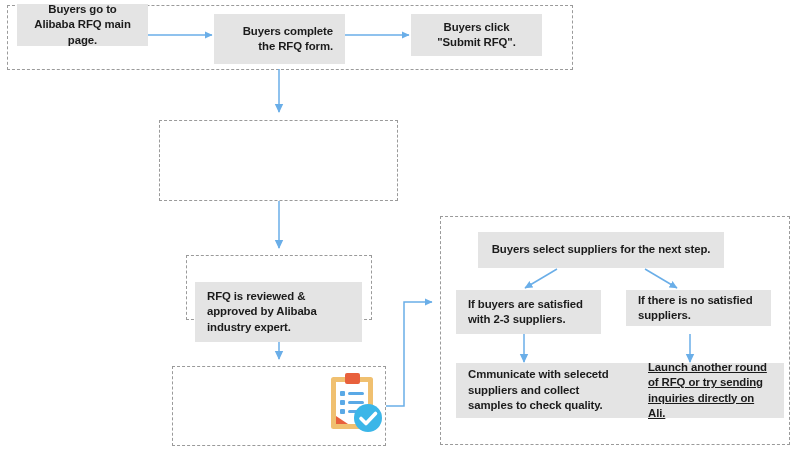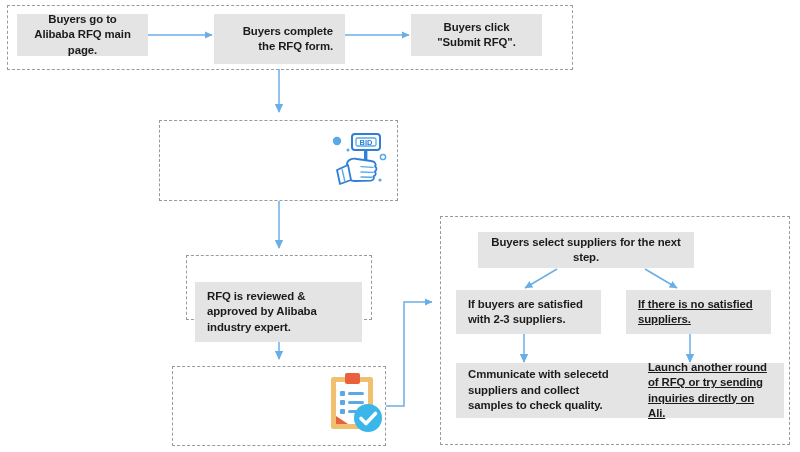--- a/index.html
+++ b/index.html
@@ -98,50 +98,27 @@
       <line x1="557" y1="269" x2="525" y2="288" marker-end="url(#ah)"></line>
 
       <line x1="645" y1="269" x2="677" y2="288" marker-end="url(#ah)"></line>
 
       <line x1="524" y1="334" x2="524" y2="362" marker-end="url(#ahd)"></line>
 
       <line x1="690" y1="334" x2="690" y2="362" marker-end="url(#ahd)"></line>
     </g>
   </svg>
 
-  <div class="node center" style="left:17px; top:14px; width:131px; height:42px;">Buyers go to Alibaba RFQ main page.</div>
+  <div class="node center" style="left:17px; top:4px; width:131px; height:42px;">Buyers go to Alibaba RFQ main page.</div>
 
   <div class="node center" style="left:214px; top:14px; width:131px; height:50px;text-align:right;">Buyers complete the RFQ form.</div>
 
   <div class="node center" style="left:411px; top:14px; width:131px; height:42px;">Buyers click "Submit RFQ".</div>
 
 
-  <div class="icon-wrap" style="left:327px; top:128px; width:62px; height:62px;">
-    <svg width="62" height="62" viewBox="0 0 62 62" xmlns="http://www.w3.org/2000/svg">
-
-      <rect x="25" y="6" width="28" height="16" rx="3" fill="#ffffff" stroke="#2f7fd8" stroke-width="2"></rect>
-      <rect x="29" y="10" width="20" height="8" rx="1.5" fill="none" stroke="#5aa9e6" stroke-width="1.3"></rect>
-      <text x="39" y="17" font-family="'Liberation Sans', sans-serif" font-size="7.5" font-weight="bold" fill="#2f7fd8" text-anchor="middle">BID</text>
-
-      <rect x="37" y="22" width="3.4" height="22" fill="#2f7fd8"></rect>
-
-      <path d="M20,36 C20,32 25,30 30,31 L44,33 C48,33.6 49.6,36 48,38.4
-               C50,39.4 50,42.6 47.6,43.6 C49.4,44.8 49,47.8 46.4,48.4
-               C47.6,49.8 46.6,52.4 44,52.6 L28,53 C23,53 20,50 20,46 Z" fill="#ffffff" stroke="#2f7fd8" stroke-width="1.8" stroke-linejoin="round"></path>
-      <path d="M34,38.6 L46,39.4 M34,44 L46,44.4 M34,49 L45,49.2" stroke="#5aa9e6" stroke-width="1.4" stroke-linecap="round"></path>
-
-      <path d="M10,42 L21,37 L24,52 L13,56 Z" fill="#ffffff" stroke="#2f7fd8" stroke-width="1.8" stroke-linejoin="round"></path>
-      <path d="M15,41 L18,54" stroke="#5aa9e6" stroke-width="1.4"></path>
-
-      <circle cx="10" cy="13" r="4.2" fill="#5aa9e6"></circle>
-      <circle cx="21" cy="22" r="1.5" fill="#5aa9e6"></circle>
-      <circle cx="56" cy="29" r="2.6" fill="none" stroke="#5aa9e6" stroke-width="1.5"></circle>
-      <circle cx="53" cy="52" r="1.6" fill="#5aa9e6"></circle>
-    </svg>
-  </div>
 
   <div class="node left" style="left:195px; top:282px; width:167px; height:60px;">RFQ is reviewed &amp; approved by Alibaba industry expert.</div>
 
 
   <div class="icon-wrap" style="left:325px; top:371px; width:62px; height:64px;">
     <svg width="62" height="64" viewBox="0 0 62 64" xmlns="http://www.w3.org/2000/svg">
 
       <rect x="6" y="6" width="42" height="52" rx="2.5" fill="#f0c070"></rect>
       <rect x="11" y="11" width="32" height="42" fill="#ffffff"></rect>
 
@@ -154,23 +131,23 @@
       <rect x="15" y="38" width="5" height="5" rx="1" fill="#5aa9e6"></rect>
       <rect x="23" y="39" width="12" height="3" rx="1.5" fill="#5aa9e6"></rect>
 
       <path d="M11,45 L23,53 L11,53 Z" fill="#e8603c"></path>
 
       <circle cx="43" cy="47" r="14" fill="#3bb6e8"></circle>
       <path d="M36,47.5 L41,52.5 L50.5,42.5" fill="none" stroke="#ffffff" stroke-width="3.6" stroke-linecap="round" stroke-linejoin="round"></path>
     </svg>
   </div>
 
-  <div class="node center" style="left:478px; top:232px; width:216px; height:36px;">Buyers select suppliers for the next step.</div>
+  <div class="node center" style="left:478px; top:232px; width:246px; height:36px;">Buyers select suppliers for the next step.</div>
 
   <div class="node left" style="left:456px; top:290px; width:145px; height:44px;">If buyers are satisfied with 2-3 suppliers.</div>
 
-  <div class="node left" style="left:626px; top:290px; width:145px; height:44px;text-decoration:underline;">If there is no satisfied suppliers.</div>
+  <div class="node left" style="left:626px; top:290px; width:145px; height:36px;">If there is no satisfied suppliers.</div>
 
   <div class="node left" style="left:456px; top:363px; width:180px; height:55px;">Cmmunicate with selecetd suppliers and collect samples to check quality.</div>
 
   <div class="node left" style="left:636px; top:363px; width:148px; height:55px;text-decoration:underline;">Launch another round of RFQ or try sending inquiries directly on Ali.</div>
 
 </div>
 
 </body></html>

